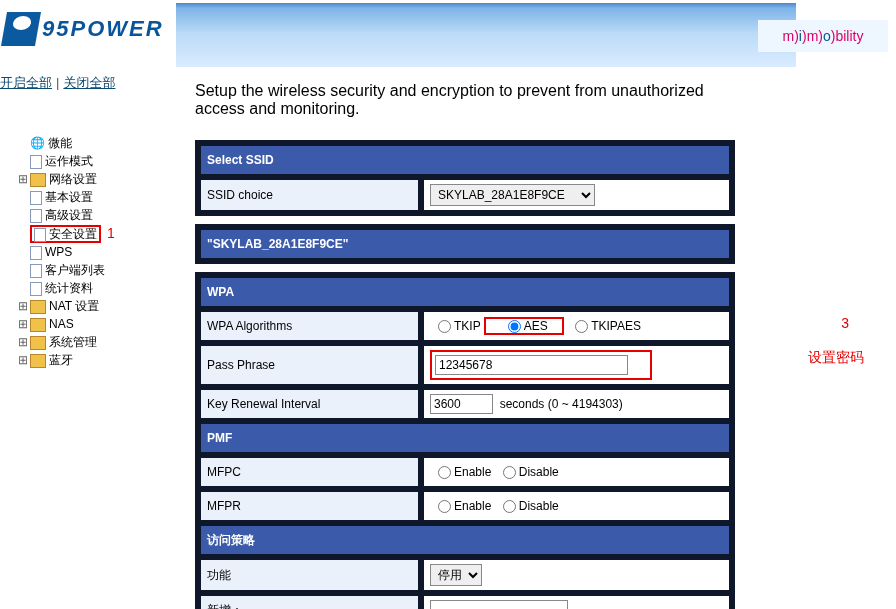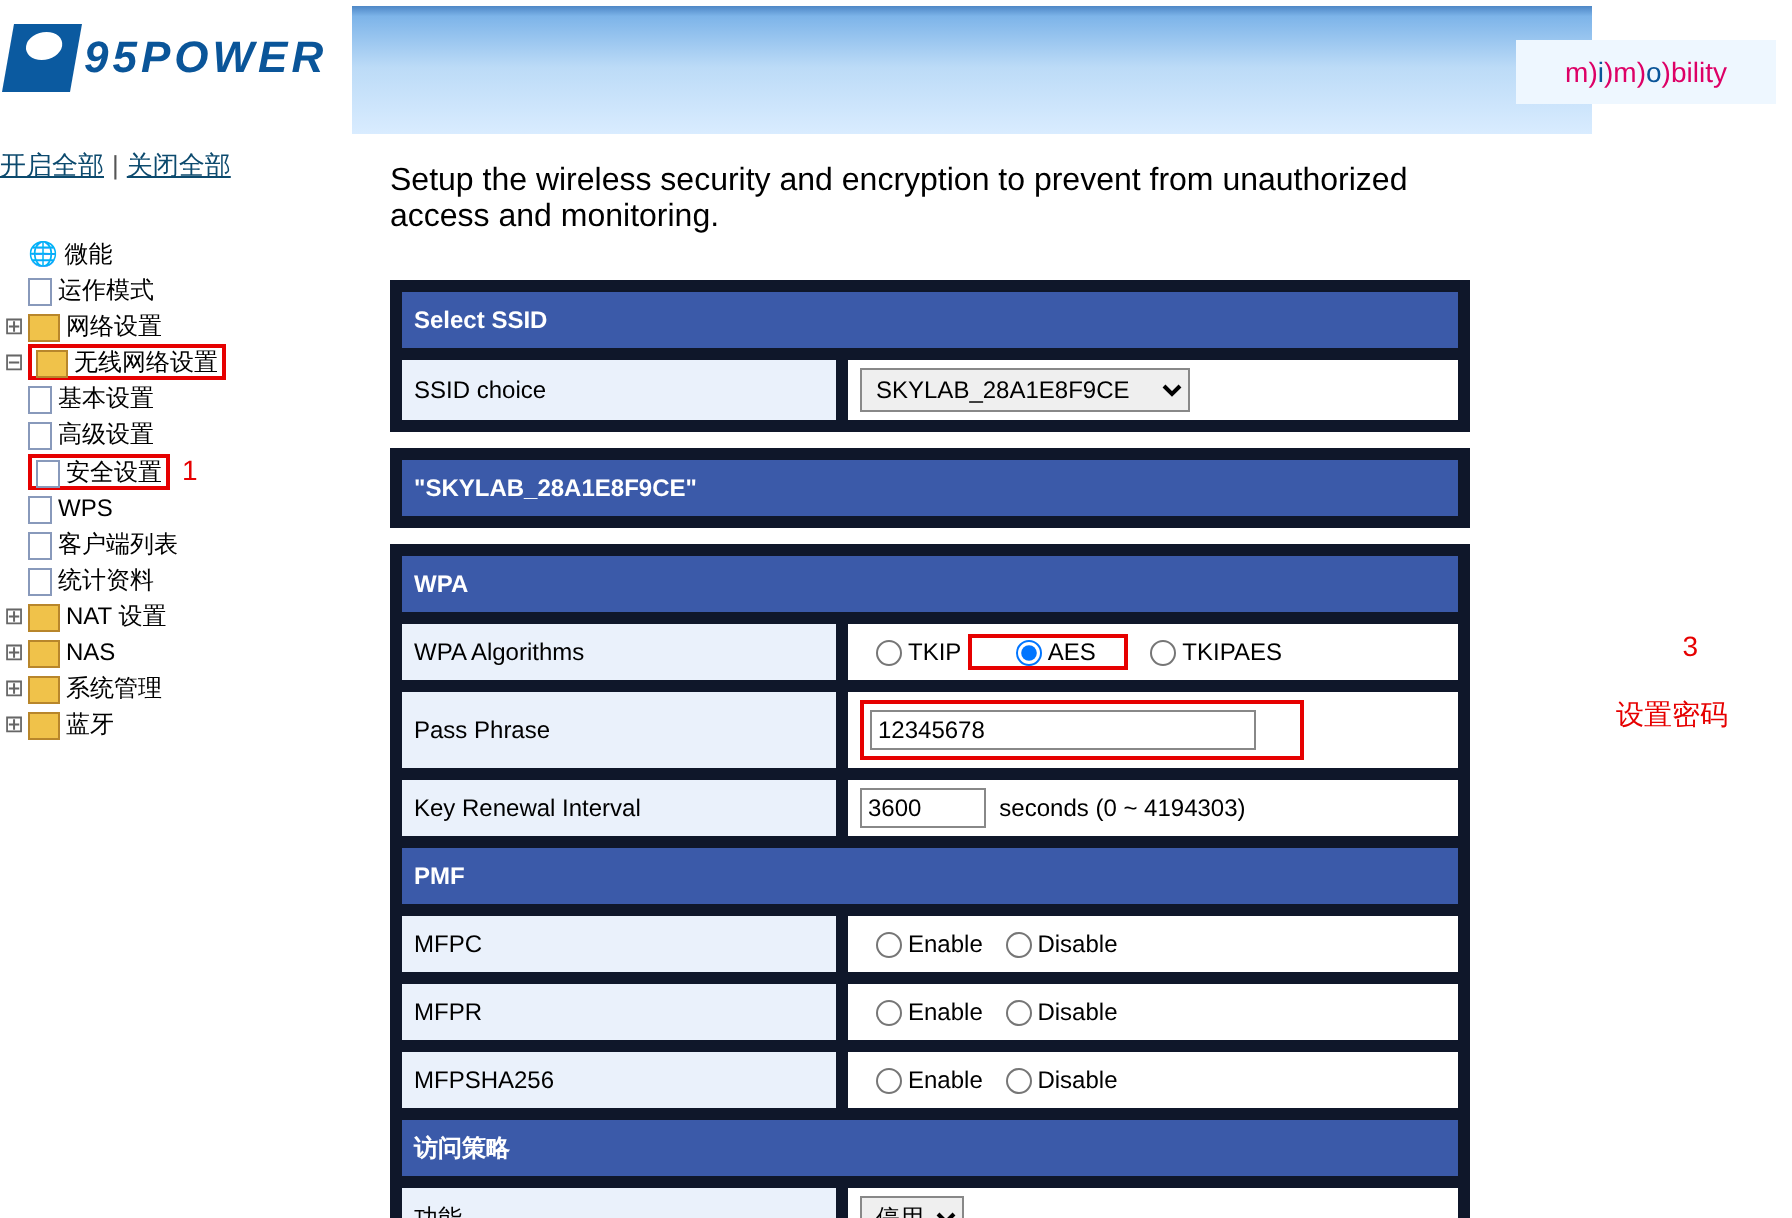--- a/index.html
+++ b/index.html
@@ -9,21 +9,21 @@
 .logo-mark{width:34px;height:34px;background:#0b5aa0;position:relative;transform:skewX(-10deg);margin-right:4px}
 .logo-mark:before{content:"";position:absolute;top:4px;left:8px;width:18px;height:14px;border-radius:50%;background:#fff}
 .logo-text{font-size:22px;font-weight:900;letter-spacing:2px;color:#0a5599;font-style:italic}
 .banner{position:absolute;left:176px;top:3px;width:620px;height:64px;background:linear-gradient(to bottom,#4e87c6 0%,#7db4e9 8%,#bcdbf7 48%,#d9ecff 100%)}
 .mimo{position:absolute;right:8px;top:20px;width:130px;height:32px;background:#eef7ff;display:flex;align-items:center;justify-content:center;font-size:14px;color:#d06}
 .mimo span{color:#0a5599}
 .topnav{font-size:13px;padding:6px 0 10px 0}
 .topnav a{color:#0c4a6e;text-decoration:underline;cursor:pointer}
 .sep{color:#555;margin:0 4px}
 .tree{position:absolute;left:0;top:118px;width:168px;line-height:18px}
-.tree ul{list-style:none;margin:0;padding:0}
+.tree ul{list-style:none;margin:16px;padding:0}
 .tree li{position:relative;padding-left:0;white-space:nowrap}
 .tw{display:inline-block;width:14px;text-align:center;color:#666;cursor:pointer}
 .fo{display:inline-block;width:14px;height:12px;background:#f0c24a;border:1px solid #b8862b;vertical-align:middle;margin-right:3px}
 .doc{display:inline-block;width:10px;height:12px;border:1px solid #89b;background:#fff;vertical-align:middle;margin-right:3px}
 .lbl{cursor:pointer}
 .ch1{padding-left:14px}
 .ch2{padding-left:28px}
 .hl-red{border:2px solid #e60000;padding:0 2px}
 .ann{color:#e60000;font-size:14px;margin-left:6px}
 .main{position:absolute;left:195px;top:82px;width:560px}
@@ -55,21 +55,20 @@
 
 <div class="topnav">
   <a>开启全部</a><span class="sep">|</span><a>关闭全部</a>
 </div>
 
 <div class="tree">
   <ul>
     <li><span class="tw">&nbsp;</span><span class="lbl">🌐 <span>微能</span></span></li>
     <li class="ch1"><span class="tw">&nbsp;</span><span class="doc"></span><span class="lbl">运作模式</span></li>
     <li class="ch1"><span class="tw">⊞</span><span class="fo"></span><span class="lbl">网络设置</span></li>
-    <li class="ch1"><span class="tw">⊟</span><span class="hl-red"><span class="fo"></span><span class="lbl">无线网络设置</span></span></li>
     <li class="ch2"><span class="tw">&nbsp;</span><span class="doc"></span><span class="lbl">基本设置</span></li>
     <li class="ch2"><span class="tw">&nbsp;</span><span class="doc"></span><span class="lbl">高级设置</span></li>
     <li class="ch2"><span class="tw">&nbsp;</span><span class="hl-red"><span class="doc"></span><span class="lbl">安全设置</span></span><span class="ann">1</span></li>
     <li class="ch2"><span class="tw">&nbsp;</span><span class="doc"></span><span class="lbl">WPS</span></li>
     <li class="ch2"><span class="tw">&nbsp;</span><span class="doc"></span><span class="lbl">客户端列表</span></li>
     <li class="ch2"><span class="tw">&nbsp;</span><span class="doc"></span><span class="lbl">统计资料</span></li>
     <li class="ch1"><span class="tw">⊞</span><span class="fo"></span><span class="lbl">NAT 设置</span></li>
     <li class="ch1"><span class="tw">⊞</span><span class="fo"></span><span class="lbl">NAS</span></li>
     <li class="ch1"><span class="tw">⊞</span><span class="fo"></span><span class="lbl">系统管理</span></li>
     <li class="ch1"><span class="tw">⊞</span><span class="fo"></span><span class="lbl">蓝牙</span></li>
@@ -138,27 +137,20 @@
       </td>
     </tr>
     <tr>
       <td class="lab">MFPR</td>
       <td class="val">
         <input type="radio" class="radio" name="mfpr" style=""><span>Enable</span>
         <input type="radio" class="radio" name="mfpr" style=""><span>Disable</span>
       </td>
     </tr>
     <tr>
-      <td class="lab">MFPSHA256</td>
-      <td class="val">
-        <input type="radio" class="radio" name="mfps" style=""><span>Enable</span>
-        <input type="radio" class="radio" name="mfps" style=""><span>Disable</span>
-      </td>
-    </tr>
-    <tr>
           <td class="hd" colspan="2">访问策略</td>
         </tr>
     <tr>
       <td class="lab">功能</td>
       <td class="val"><select><option>停用</option></select></td>
     </tr>
     <tr>
       <td class="lab">新增：</td>
       <td class="val"><input type="text" style="width: 130px;" value=""></td>
     </tr>

